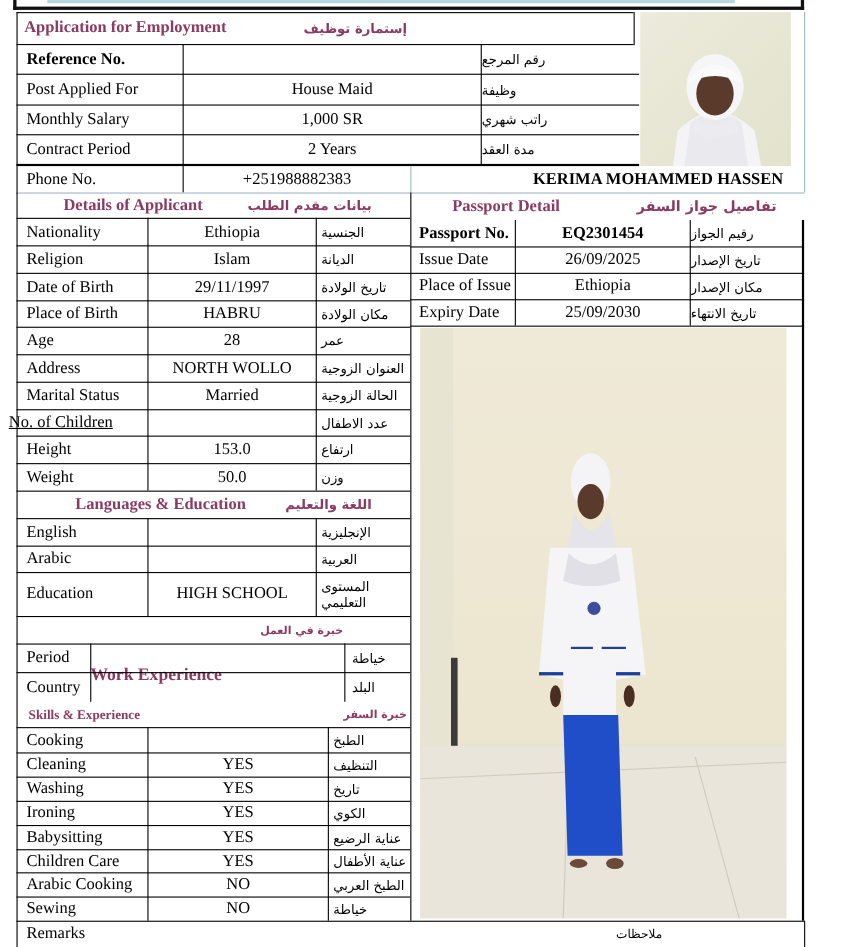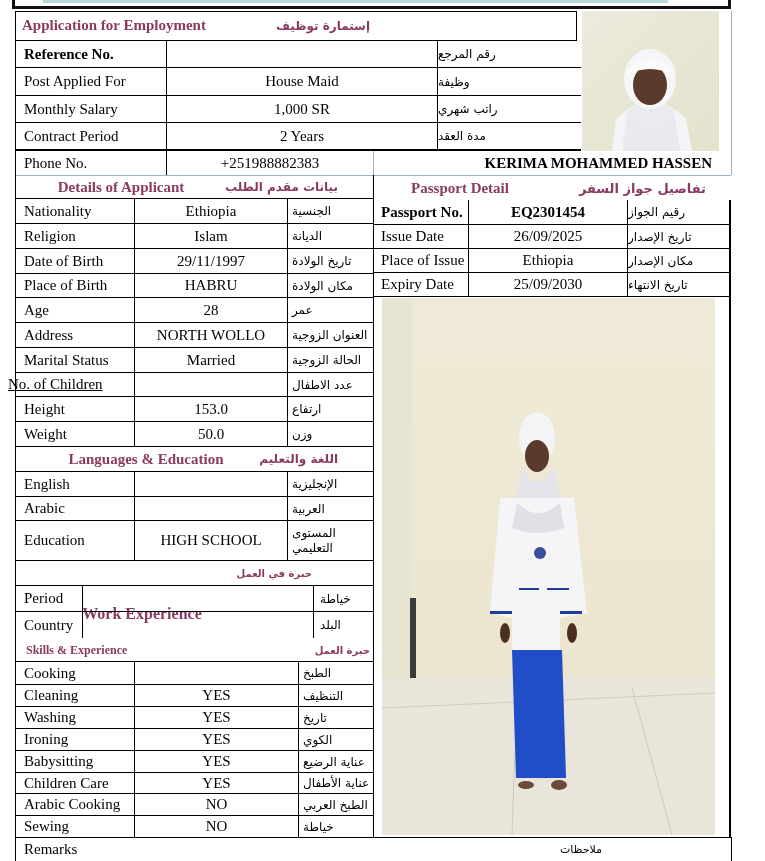--- a/index.html
+++ b/index.html
@@ -181,21 +181,21 @@
   <div class="cell lbl" style="left:16px;top:586px;width:66px;height:25px;">Period</div>
   <div class="cell ctr" style="left:83px;top:586px;width:230px;height:25px;"></div>
   <div class="cell ar-l" style="left:314px;top:586px;width:59px;height:25px;padding-left:6px;">خياطة</div>
 
   <div class="cell lbl" style="left:16px;top:612px;width:66px;height:26px;">Country</div>
   <div class="cell ctr" style="left:83px;top:612px;width:230px;height:26px;"></div>
   <div class="cell ar-l" style="left:314px;top:612px;width:59px;height:26px;padding-left:6px;">البلد</div>
 </div>
 
 <div class="cell head" style="left:26px;top:639px;width:180px;height:22px;font-size:12px;">Skills &amp; Experience</div>
-<div class="cell head-ar" style="left:270px;top:639px;width:100px;height:22px;justify-content:flex-end;font-size:10px;">خبرة العمل</div>
+<div class="cell head-ar" style="left:270px;top:639px;width:100px;height:22px;justify-content:flex-end;font-size:10px;">خبرة السفر</div>
 <div class="hl" style="left:15px;top:661px;width:358px;"></div>
 <div class="vl" style="left:134px;top:661px;height:176px;"></div>
 <div class="vl" style="left:298px;top:661px;height:176px;"></div>
 <div class="hl" style="left:15px;top:684px;width:358px;"></div>
 <div class="hl" style="left:15px;top:706px;width:358px;"></div>
 <div class="hl" style="left:15px;top:728px;width:358px;"></div>
 <div class="hl" style="left:15px;top:750px;width:358px;"></div>
 <div class="hl" style="left:15px;top:772px;width:358px;"></div>
 <div class="hl" style="left:15px;top:793px;width:358px;"></div>
 <div class="hl" style="left:15px;top:815px;width:358px;"></div>

